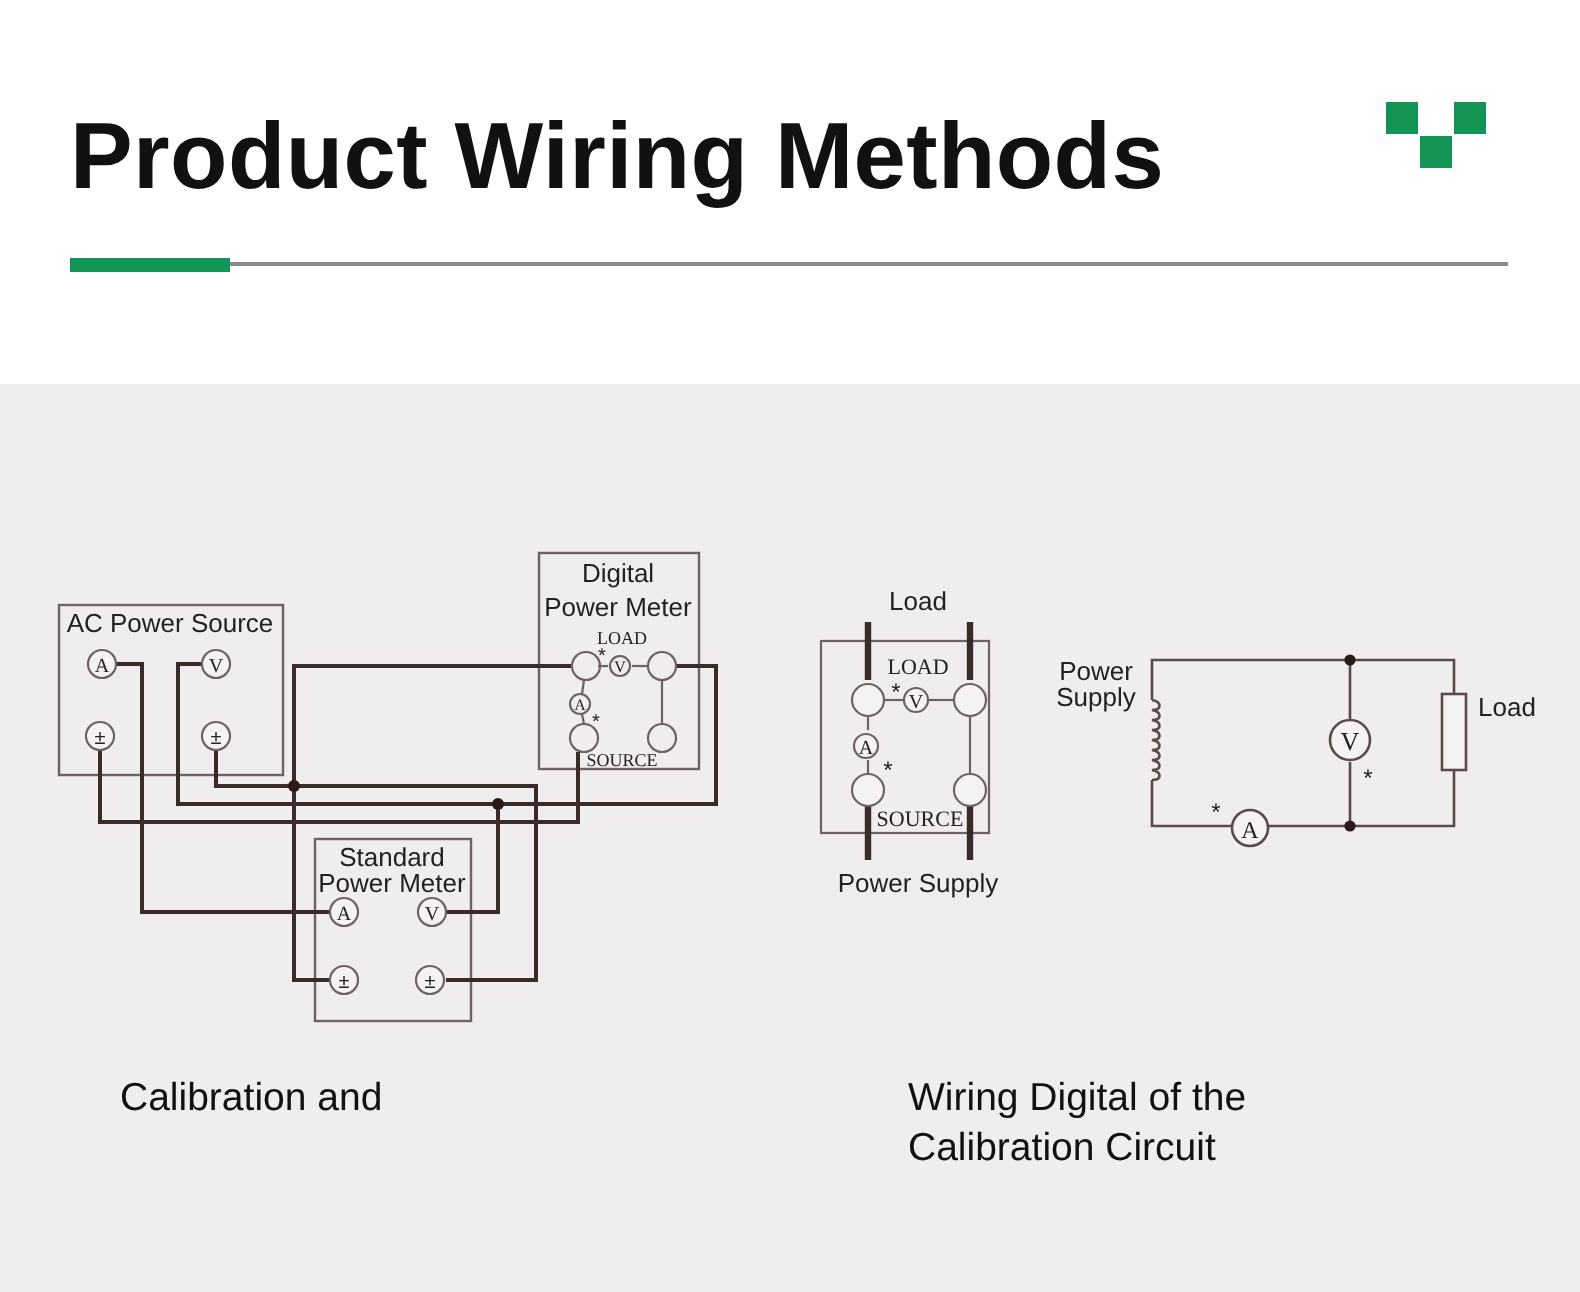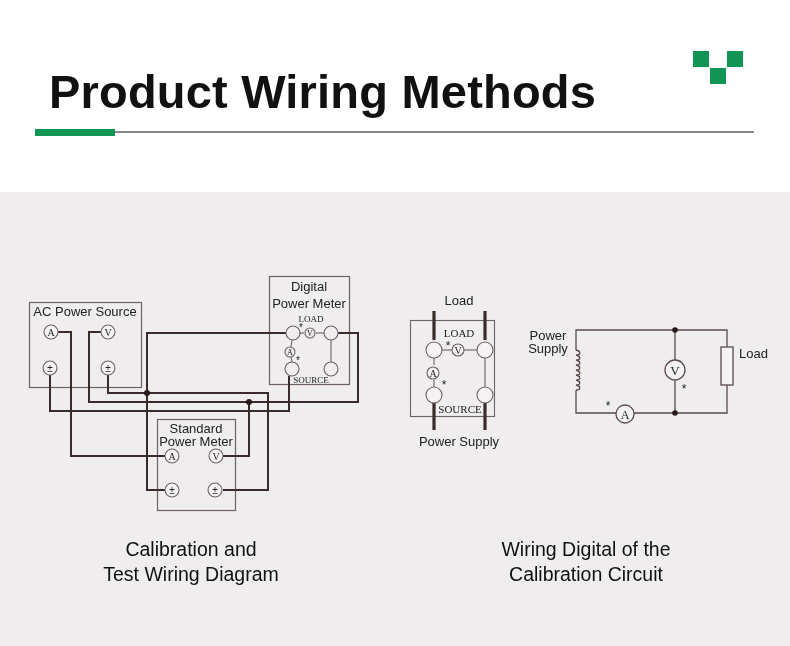--- a/index.html
+++ b/index.html
@@ -1,25 +1,25 @@
 <!DOCTYPE html>
 <html><head>
 <meta charset="utf-8">
 <style>
   html, body { margin: 0; padding: 0; }
   body { width: 790px; height: 646px; background: #ffffff; position: relative; overflow: hidden; font-family: "Liberation Sans", sans-serif; }
   .header { position: absolute; left: 0; top: 0; width: 790px; height: 192px; background: #ffffff; }
-  .title { position: absolute; left: 35px; top: 50px; font-size: 47px; font-weight: bold; color: #111111; letter-spacing: 0.2px; line-height: 56px; margin: 14px; }
+  .title { position: absolute; left: 35px; top: 50px; font-size: 47px; font-weight: bold; color: #111111; letter-spacing: 0.2px; line-height: 56px; margin: 0; }
   .logo { position: absolute; left: 693px; top: 51px; width: 52px; height: 35px; }
   .logo span { position: absolute; width: 16px; height: 16px; background: #129455; }
   .rule { position: absolute; left: 35px; top: 131px; width: 719px; height: 2px; background: #8a8a8a; }
   .rule-accent { position: absolute; left: 35px; top: 129px; width: 80px; height: 7px; background: #129455; }
   .panel { position: absolute; left: 0; top: 192px; width: 790px; height: 454px; background: #efeded; }
   svg.diagram { position: absolute; left: 0; top: 0; width: 790px; height: 646px; }
-  .caption { position: absolute; font-size: 19.5px; color: #111111; text-align: center; line-height: 25px; }
+  .caption { position: absolute; font-size: 19.5px; color: #111111; text-align: left; line-height: 25px; }
   .caption-left { left: 60px; top: 537px; width: 262px; }
   .caption-right { left: 454px; top: 537px; width: 264px; }
   .caption div { white-space: nowrap; }
   text { font-family: "Liberation Sans", sans-serif; fill: #222; }
   .serif { font-family: "Liberation Serif", serif; }
 </style>
 </head>
 <body>
 
 <div class="header">
@@ -155,18 +155,17 @@
     <circle cx="675" cy="413" r="2.8"></circle>
   </g>
   <text class="serif" x="675" y="375" font-size="13" text-anchor="middle">V</text>
   <text class="serif" x="625" y="419" font-size="12" text-anchor="middle">A</text>
   <text x="684" y="393" font-size="12" text-anchor="middle">*</text>
   <text x="608" y="410" font-size="12" text-anchor="middle">*</text>
 </svg>
 
 <div class="caption caption-left">
   <div>Calibration and</div>
-  <div>Test Wiring Diagram</div>
 </div>
 <div class="caption caption-right">
   <div>Wiring Digital of the</div>
   <div>Calibration Circuit</div>
 </div>
 
 </body></html>

